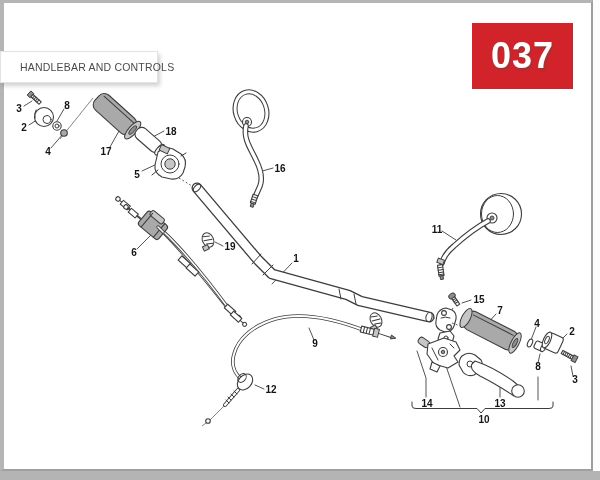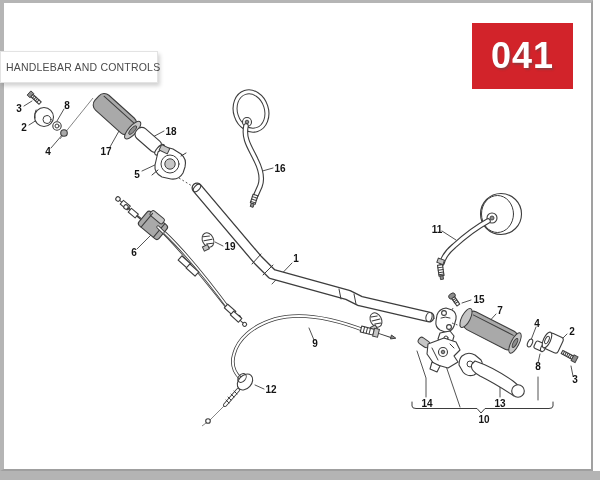--- a/index.html
+++ b/index.html
@@ -4,21 +4,21 @@
 <style>
   html,body{margin:0;padding:0;width:600px;height:480px;overflow:hidden;
     background:#ffffff;font-family:"Liberation Sans",sans-serif;position:relative;}
   .page-frame{position:absolute;left:0;top:0;width:593px;height:471px;box-sizing:border-box;
     background:#fff;border:2px solid #a9a9a9;border-left-width:4px;border-top-width:3px;border-color:#b5b5b5 #9f9f9f #9f9f9f #b5b5b5;}
   .bottom-strip{position:absolute;left:0;top:471px;width:600px;height:9px;background:#b4b4b4;}
   .right-strip{position:absolute;left:593px;top:0;width:7px;height:471px;background:#fdfdfd;}
   .title-box{position:absolute;left:0;top:51px;width:156px;height:30px;background:#fff;
     border:1px solid #e3e3e3;box-shadow:2px 3px 4px rgba(0,0,0,0.18);
     display:flex;align-items:center;z-index:3;}
-  .title-box span{font-size:10.5px;color:#4a4a4a;letter-spacing:0.2px;padding-left:5px;white-space:nowrap;}
+  .title-box span{font-size:10.5px;color:#4a4a4a;letter-spacing:0.2px;padding-left:19px;white-space:nowrap;}
   .page-code{position:absolute;left:472px;top:23px;width:101px;height:66px;background:#d2232a;
     display:flex;align-items:center;justify-content:center;z-index:3;}
   .page-code span{font-size:36px;font-weight:bold;color:#ffffff;
     text-shadow:1.5px 1.5px 1.5px rgba(80,80,80,0.45);letter-spacing:1px;}
   svg{position:absolute;left:0;top:0;z-index:2;}
   .o{stroke:#3d3d3d;stroke-width:1.1;fill:#fff;stroke-linejoin:round;}
   .on{stroke:#3d3d3d;stroke-width:1;fill:none;stroke-linecap:round;stroke-linejoin:round;}
   .gray{fill:#a9a9a9;stroke:#3d3d3d;stroke-width:1.1;}
   .lgray{fill:#c6c6c6;stroke:#3d3d3d;stroke-width:1;}
   .dgray{fill:#8d8d8d;stroke:#3d3d3d;stroke-width:0.9;}
@@ -34,21 +34,21 @@
 
 <div class="page-frame"></div>
 <div class="bottom-strip"></div>
 <div class="right-strip"></div>
 
 <div class="title-box">
   <span>HANDLEBAR AND CONTROLS</span>
 </div>
 
 <div class="page-code">
-  <span>041</span>
+  <span>037</span>
 </div>
 
 <svg width="600" height="480" viewBox="0 0 600 480">
 
   <g>
     <path class="lead" d="M24,106 L32,101"></path>
     <path class="lead" d="M29,125 L40,118"></path>
     <path class="lead" d="M64,109 L57,121"></path>
     <path class="lead" d="M51,148 L63,134"></path>
     <path class="lead" d="M110,147 L119,131"></path>

